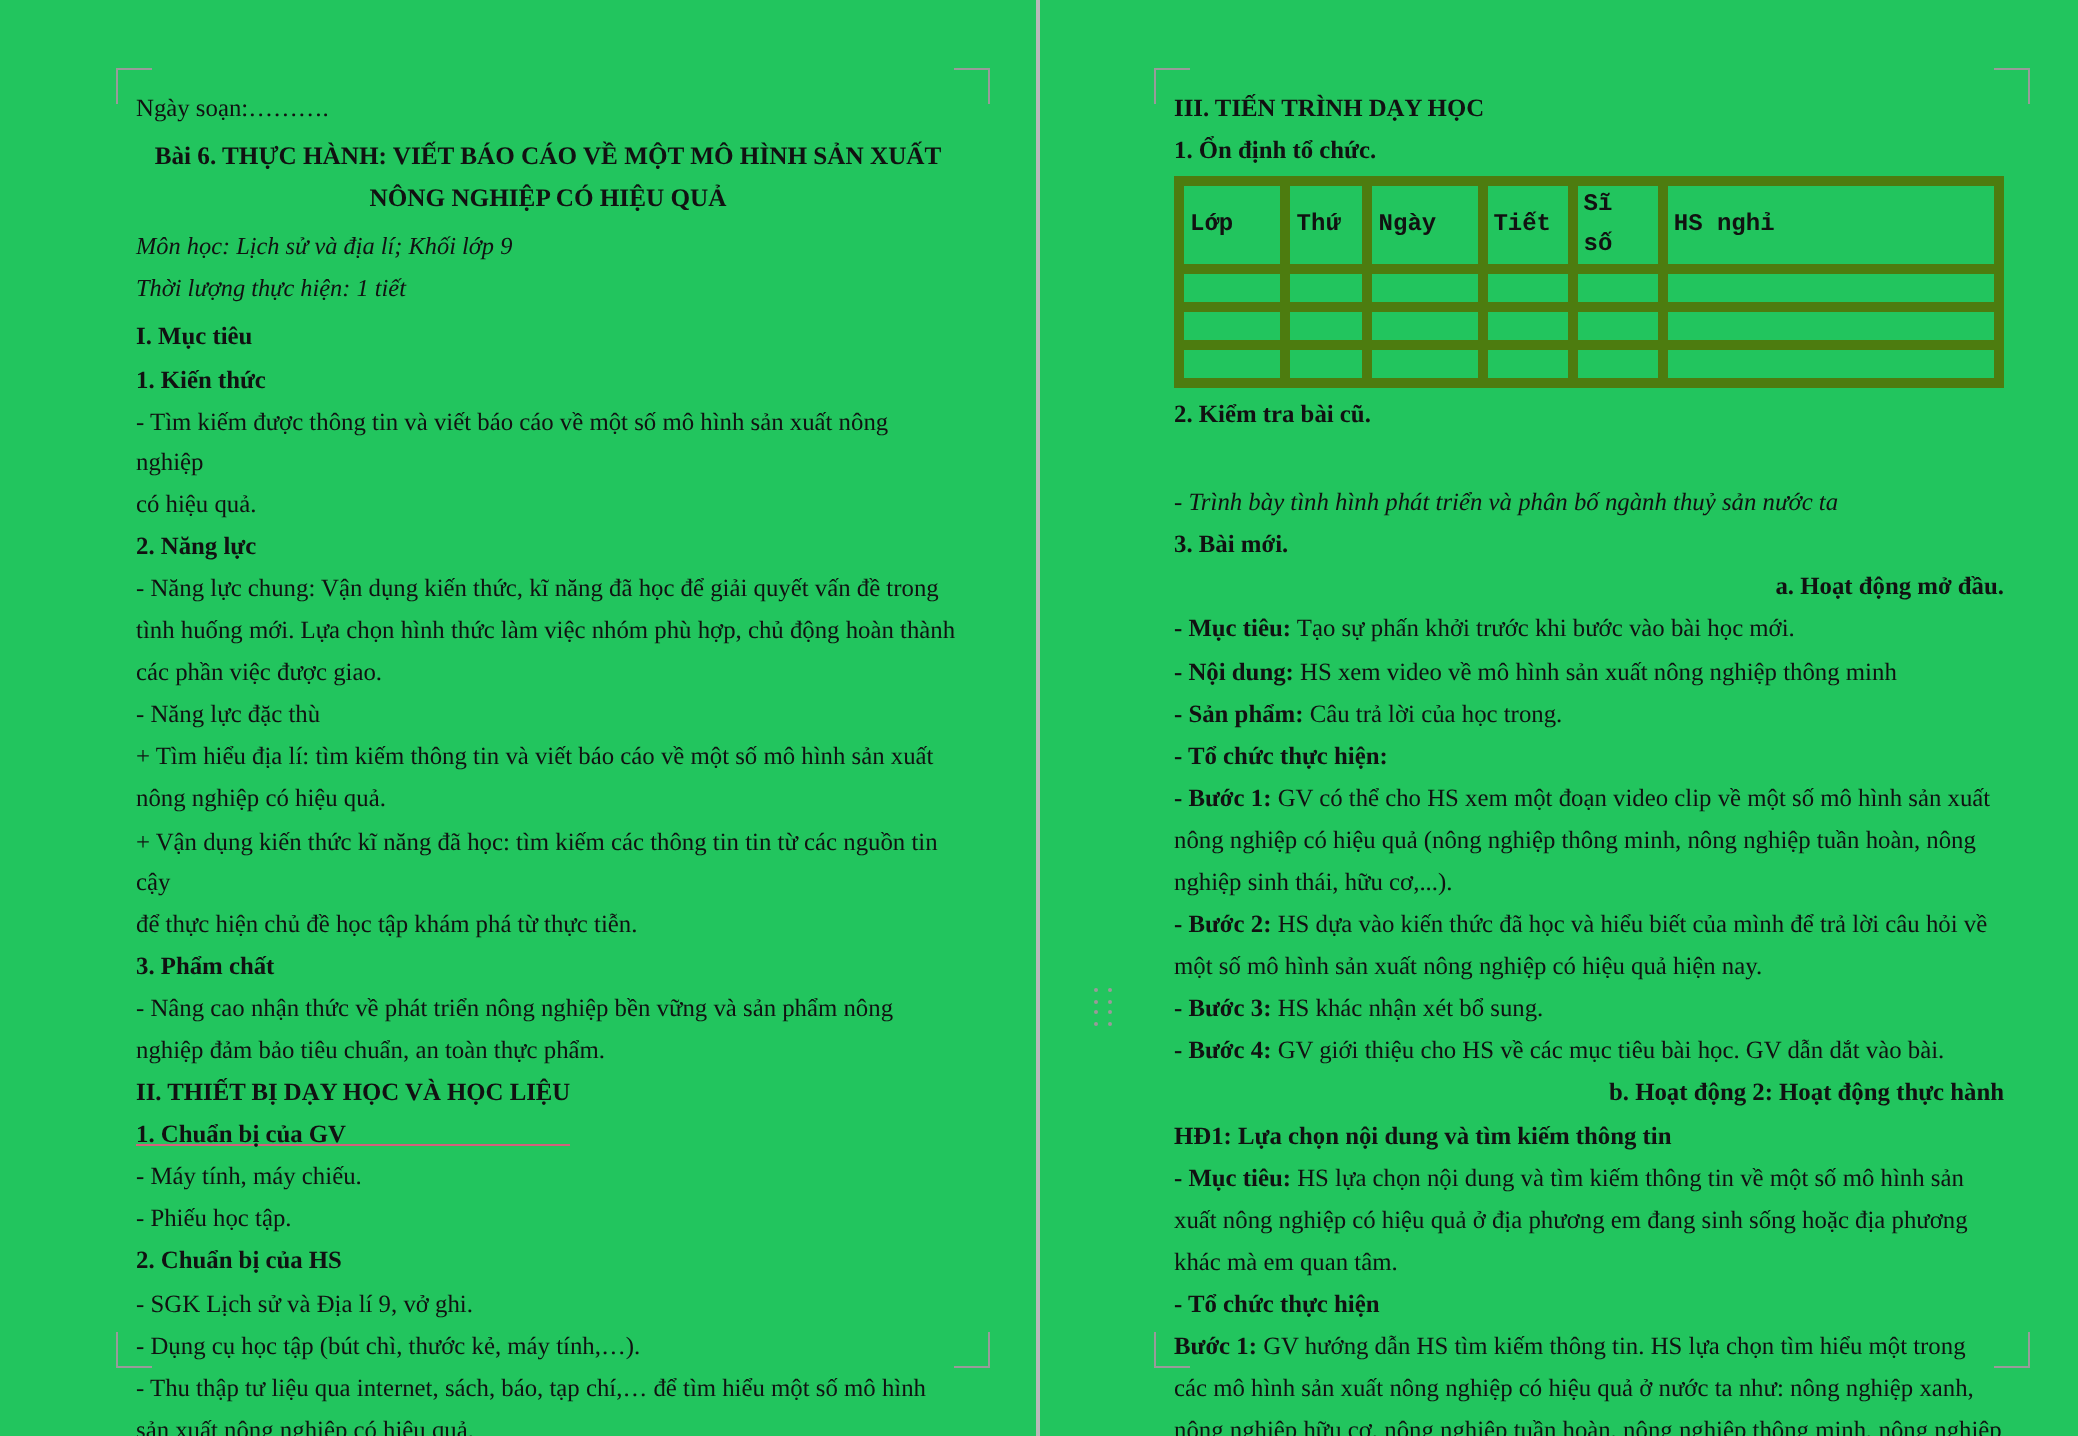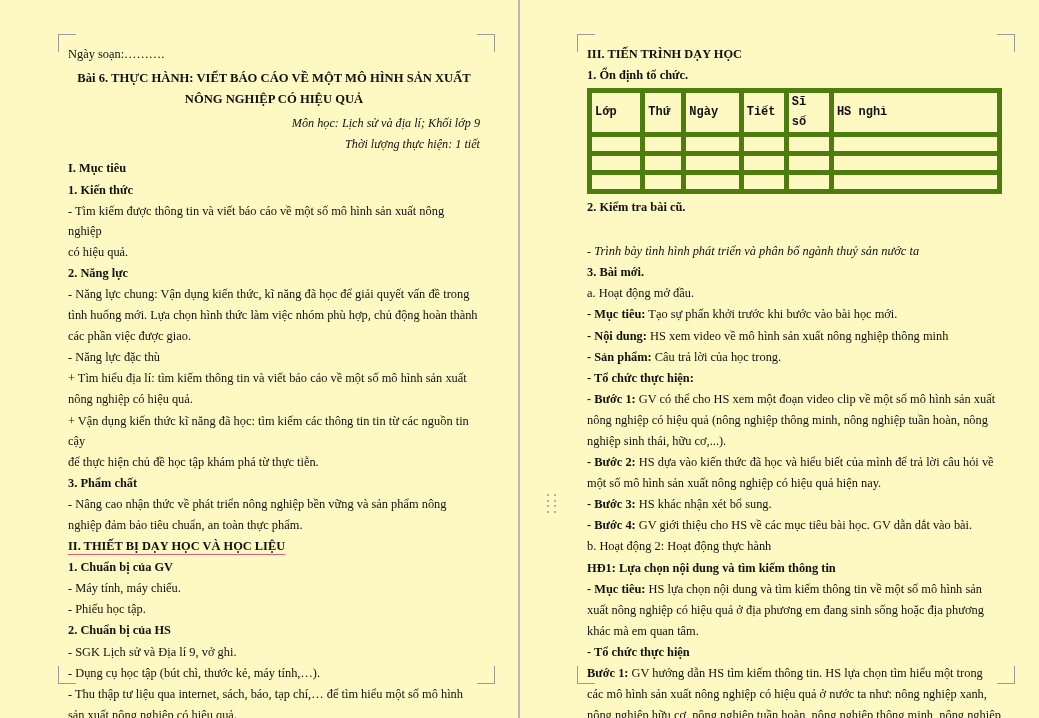--- a/index.html
+++ b/index.html
@@ -12,21 +12,21 @@
   }
   .doc-area {
     position: relative;
     width: 1039px; height: 718px;
     background: #ffffff;
     display: flex;
     flex-direction: row;
   }
   .page {
     position: relative;
-    background: #fef9c3;
+    background: #22c55e;
     height: 718px;
     overflow: hidden;
   }
   .page-left { width: 519px; }
   .page-right { width: 520px; }
   .page-divider {
     position: absolute;
     left: 518px; top: 0;
     width: 2px; height: 718px;
     background: #b9b9b9;
@@ -53,23 +53,23 @@
     left: 68px; top: 44px;
     width: 412px;
   }
   .right-content {
     left: 68px; top: 44px;
     width: 415px;
   }
   p { margin: 0 0 1px 0; }
   .b { font-weight: bold; }
   .i { font-style: italic; margin-top: 24px; }
-  .underline-pink { border-bottom: 1.5px solid #d4607c; display: inline; padding-bottom: 1px; }
+  .underline-pink { border-bottom: 1.5px solid #d4607c; display: inline; padding-bottom: 19px; }
   .title-line { font-weight: bold; text-align: center; font-size: 12.6px; }
-  .subtitle-line { text-align: right; font-style: italic; font-size: 12.2px; }
+  .subtitle-line { text-align: left; font-style: italic; font-size: 12.2px; }
   .spacer-2 { height: 3px; }
 
   table.info {
     border-collapse: collapse;
     width: 100%;
     margin: 3px 0 3px 0;
     font-size: 12px;
   }
   table.info td {
     border: 5px solid #4d7c0f;
@@ -95,21 +95,21 @@
     grid-template-rows: repeat(4, 1fr);
     gap: 2px;
     align-content: center;
     z-index: 6;
   }
   .drag-handle span {
     width: 2px; height: 2px;
     background: #9a9a9a;
     border-radius: 50%;
   }
-  .indent-center { text-align: left; font-weight: normal; }
+  .indent-center { text-align: right; font-weight: bold; }
 </style>
 </head>
 <body>
 
 <div class="doc-area">
 
   <div class="page page-left">
     <div class="crop tl" style="left:58px; top:34px;"></div>
     <div class="crop tr" style="left:477px; top:34px;"></div>
     <div class="crop bl" style="left:58px; top:666px;"></div>

